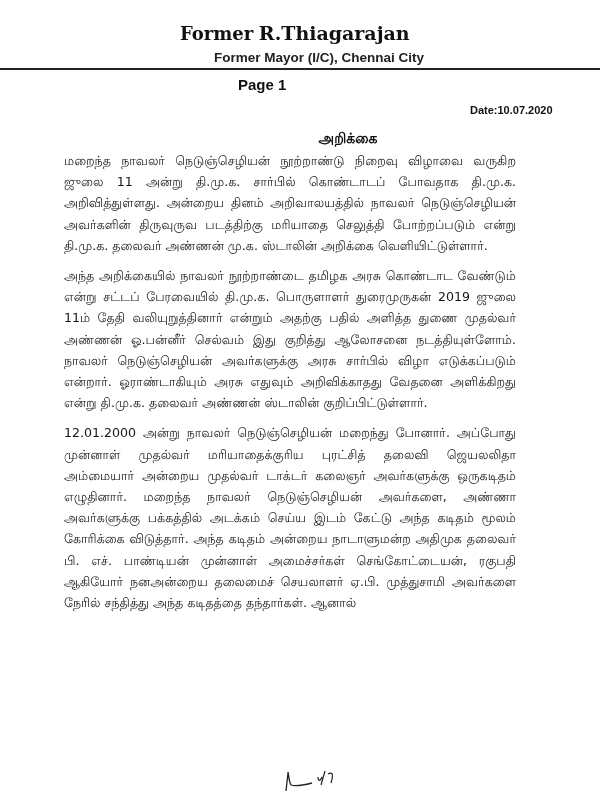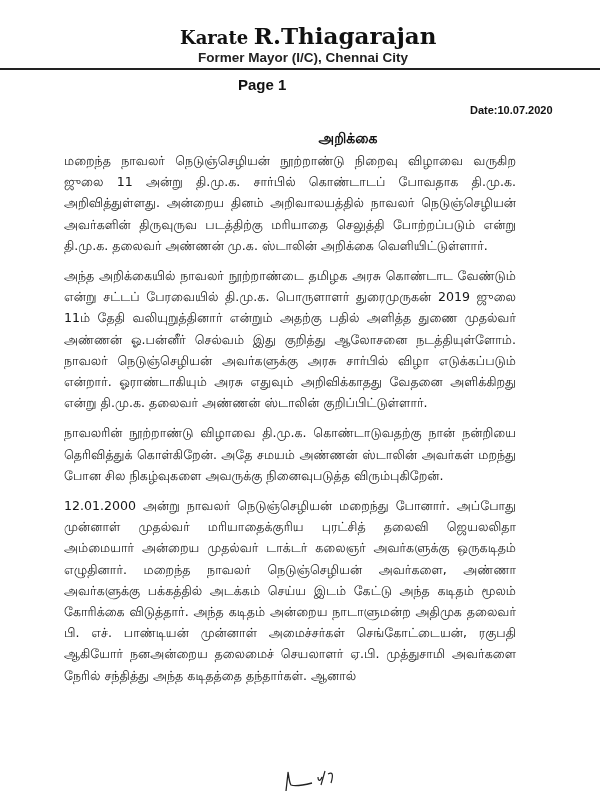--- a/index.html
+++ b/index.html
@@ -9,23 +9,23 @@
     font-family: "DejaVu Sans", "Liberation Sans", sans-serif;
     position: relative;
   }
   .header { position: absolute; left: 0; top: 0; width: 600px; }
   .name {
     position: absolute; left: 180px; top: 22px;
     font-family: "DejaVu Serif", "Liberation Serif", serif;
     font-weight: bold; color: #111; white-space: nowrap;
   }
   .name .first { font-size: 18px; }
-  .name .last { font-size: 23px; }
+  .name .last { font-size: 19px; }
   .subtitle {
-    position: absolute; left: 198px; top: 50px;
+    position: absolute; left: 214px; top: 50px;
     font-family: "Liberation Sans", sans-serif;
     font-size: 13.5px; font-weight: bold; color: #222; white-space: nowrap;
   }
   .rule {
     position: absolute; left: 0; top: 68px; width: 600px; height: 0;
     border-top: 2px solid #222;
   }
   .page-no {
     position: absolute; left: 238px; top: 76px;
     font-family: "Liberation Sans", sans-serif;
@@ -49,35 +49,34 @@
   }
   .signature {
     position: absolute; left: 282px; top: 763px; width: 70px; height: 30px;
   }
 </style>
 </head>
 <body>
 
 <div class="header">
   <div class="name">
-    <span class="first">Karate</span>
+    <span class="first">Former</span>
     <span class="last">R.Thiagarajan</span>
   </div>
   <div class="subtitle">Former Mayor (I/C), Chennai City</div>
   <div class="rule"></div>
   <div class="page-no">Page 1</div>
   <div class="date">Date:10.07.2020</div>
 </div>
 
 <div class="title">அறிக்கை</div>
 
 <div class="body">
   <p class="para">மறைந்த நாவலர் நெடுஞ்செழியன் நூற்றாண்டு நிறைவு விழாவை வருகிற ஜுலை 11 அன்று தி.மு.க. சார்பில் கொண்டாடப் போவதாக தி.மு.க. அறிவித்துள்ளது.  அன்றைய தினம் அறிவாலயத்தில் நாவலர் நெடுஞ்செழியன் அவர்களின்  திருவுருவ படத்திற்கு மரியாதை செலுத்தி போற்றப்படும் என்று தி.மு.க. தலைவர் அண்ணன் மு.க. ஸ்டாலின்  அறிக்கை வெளியிட்டுள்ளார்.</p>
   <p class="para">அந்த அறிக்கையில் நாவலர் நூற்றாண்டை தமிழக அரசு கொண்டாட வேண்டும் என்று சட்டப் பேரவையில் தி.மு.க. பொருளாளர் துரைமுருகன் 2019 ஜுலை 11ம் தேதி வலியுறுத்தினார் என்றும் அதற்கு பதில் அளித்த துணை முதல்வர் அண்ணன் ஓ.பன்னீர் செல்வம் இது குறித்து ஆலோசனை நடத்தியுள்ளோம். நாவலர் நெடுஞ்செழியன் அவர்களுக்கு அரசு சார்பில் விழா எடுக்கப்படும் என்றார். ஓராண்டாகியும் அரசு எதுவும் அறிவிக்காதது வேதனை அளிக்கிறது என்று தி.மு.க. தலைவர் அண்ணன் ஸ்டாலின் குறிப்பிட்டுள்ளார்.</p>
-  <p class="para">நாவலரின் நூற்றாண்டு விழாவை தி.மு.க. கொண்டாடுவதற்கு நான் நன்றியை தெரிவித்துக் கொள்கிறேன். அதே சமயம் அண்ணன் ஸ்டாலின் அவர்கள் மறந்து போன சில நிகழ்வுகளை அவருக்கு நினைவுபடுத்த விரும்புகிறேன்.</p>
   <p class="para">12.01.2000 அன்று நாவலர் நெடுஞ்செழியன் மறைந்து போனார். அப்போது முன்னாள் முதல்வர் மரியாதைக்குரிய புரட்சித் தலைவி ஜெயலலிதா அம்மையார் அன்றைய முதல்வர் டாக்டர் கலைஞர் அவர்களுக்கு ஒருகடிதம் எழுதினார்.  மறைந்த நாவலர் நெடுஞ்செழியன் அவர்களை, அண்ணா அவர்களுக்கு பக்கத்தில் அடக்கம் செய்ய இடம் கேட்டு அந்த  கடிதம் மூலம் கோரிக்கை விடுத்தார். அந்த கடிதம் அன்றைய நாடாளுமன்ற அதிமுக தலைவர் பி. எச். பாண்டியன் முன்னாள் அமைச்சர்கள் செங்கோட்டையன், ரகுபதி ஆகியோர் நனஅன்றைய தலைமைச் செயலாளர் ஏ.பி. முத்துசாமி அவர்களை நேரில் சந்தித்து அந்த கடிதத்தை தந்தார்கள். ஆனால்</p>
 </div>
 
 <div class="signature">
   <svg width="70" height="30" viewBox="0 0 70 30">
     <path d="M4 28 L6 10 C6 6 7 20 9 22 C14 24 22 22 30 20" stroke="#222" stroke-width="1.3" fill="none"></path>
     <path d="M36 14 C36 18 38 19 40 14 M43 8 L39 22 M46 11 C50 9 52 10 49 20" stroke="#222" stroke-width="1.2" fill="none"></path>
   </svg>
 </div>
 

